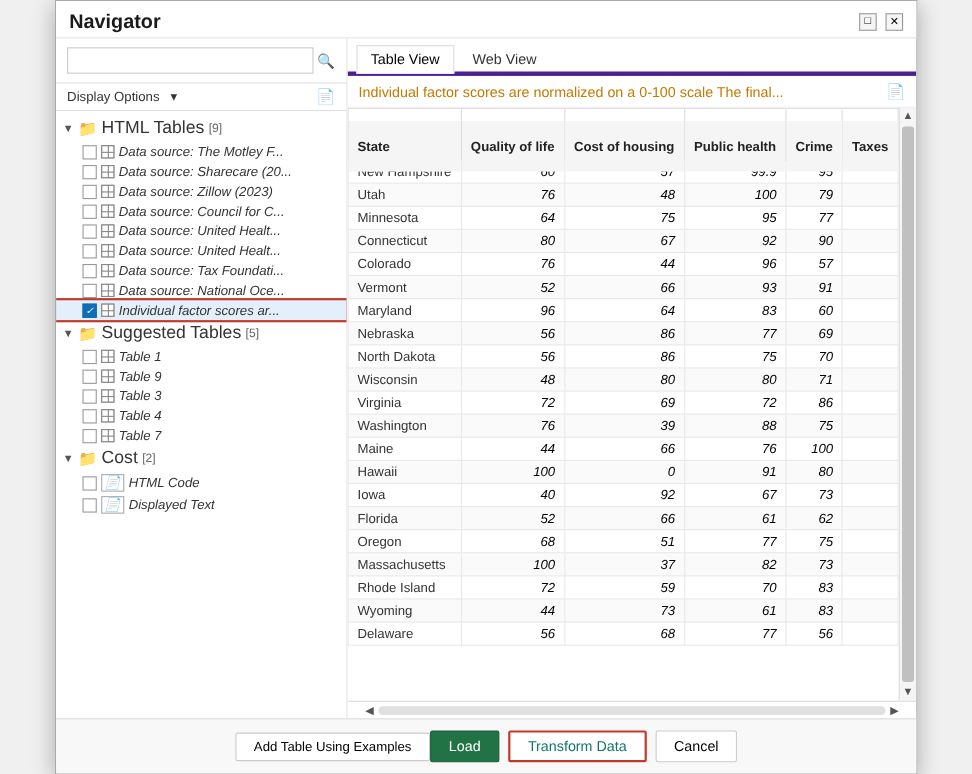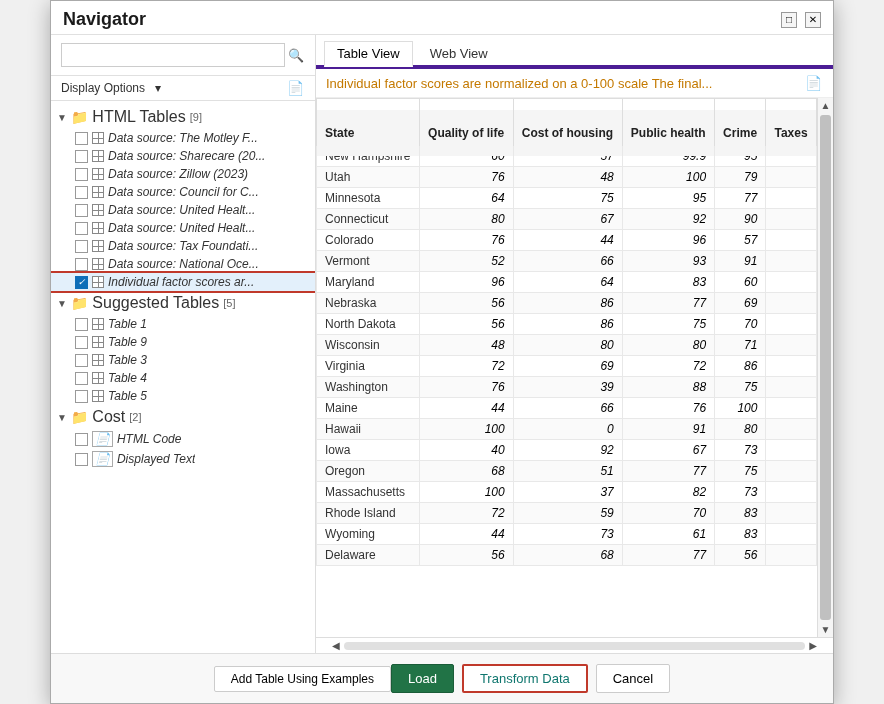--- a/index.html
+++ b/index.html
@@ -455,21 +455,21 @@
           <span class="item-label">Table 4</span>
         </div>
         <div class="tree-item">
           <div class="cb"></div>
           <div class="grid-icon">
               <span></span>
               <span></span>
               <span></span>
               <span></span>
             </div>
-          <span class="item-label">Table 5</span>
+          <span class="item-label">Table 7</span>
         </div>
 
         <div class="tree-section-header">
           <span class="chevron">▼</span>
           <span class="folder-icon">📁</span>
           <span class="section-label">Cost</span>
           <span class="badge">[2]</span>
         </div>
         <div class="tree-item">
           <div class="cb"></div>
@@ -624,20 +624,28 @@
                 </tr>
                 <tr>
                   <td>Iowa</td>
                   <td class="num">40</td>
                   <td class="num">92</td>
                   <td class="num">67</td>
                   <td class="num">73</td>
                   <td class="num"></td>
                 </tr>
                 <tr>
+                  <td>Florida</td>
+                  <td class="num">52</td>
+                  <td class="num">66</td>
+                  <td class="num">61</td>
+                  <td class="num">62</td>
+                  <td class="num"></td>
+                </tr>
+                <tr>
                   <td>Oregon</td>
                   <td class="num">68</td>
                   <td class="num">51</td>
                   <td class="num">77</td>
                   <td class="num">75</td>
                   <td class="num"></td>
                 </tr>
                 <tr>
                   <td>Massachusetts</td>
                   <td class="num">100</td>

